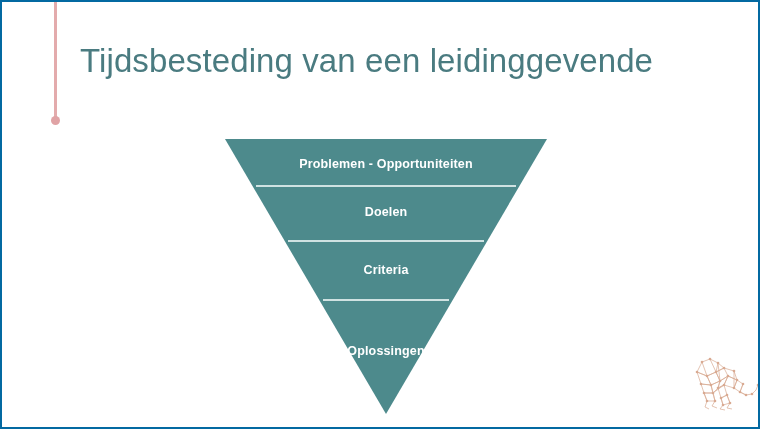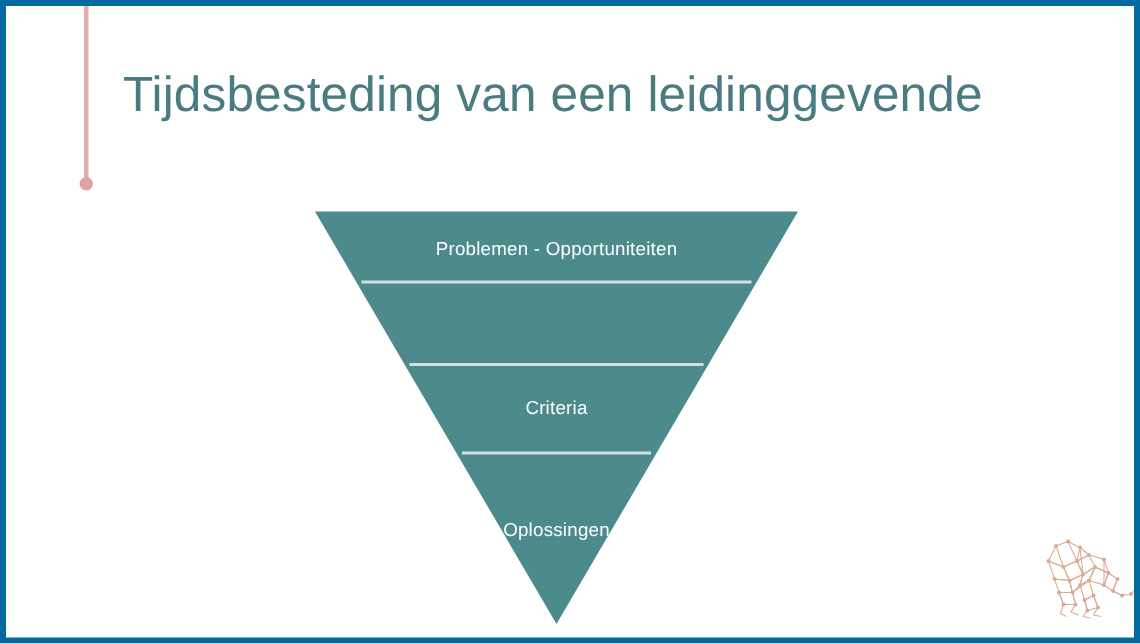--- a/index.html
+++ b/index.html
@@ -10,21 +10,21 @@
   body {
     font-family: "Liberation Sans", sans-serif;
   }
 
   #slide {
     position: relative;
     width: 760px;
     height: 429px;
     background: #ffffff;
     box-sizing: border-box;
-    border: 4px solid #0369a1;
+    border: 2px solid #0369a1;
     overflow: hidden;
   }
 
   
   #accent-line {
     position: absolute;
     left: 52px;
     top: 0px;
     width: 3px;
     height: 118px;
@@ -49,24 +49,25 @@
     line-height: 42px;
     color: #4a7b80;
     font-weight: 400;
     letter-spacing: 0.1px;
     white-space: nowrap;
   }
 
   
   #pyramid {
     position: absolute;
-    left: 196px;
+    left: 213px;
     top: 130px;
     width: 342px;
     height: 290px;
+    font-weight: bold;
   }
   #pyramid svg {
     display: block;
   }
   .level-label {
     position: absolute;
     width: 100%;
     text-align: center;
     color: #ffffff;
     font-size: 12.5px;
@@ -103,20 +104,21 @@
     <svg width="342" height="290" viewBox="0 0 342 290">
 
       <polygon points="10,7 332,7 171,282" fill="#4d8a8c"></polygon>
 
       <line x1="41" y1="54" x2="301" y2="54" stroke="#cfe2e2" stroke-width="2"></line>
       <line x1="73" y1="109" x2="269" y2="109" stroke="#cfe2e2" stroke-width="2"></line>
       <line x1="108" y1="168" x2="234" y2="168" stroke="#cfe2e2" stroke-width="2"></line>
     </svg>
 
     <div class="level-label" id="label-0">Problemen - Opportuniteiten</div>
+    <div class="level-label" id="label-1">Doelen</div>
     <div class="level-label" id="label-2">Criteria</div>
     <div class="level-label" id="label-3">Oplossingen</div>
   </div>
 
   <div id="leopard">
     <svg width="66" height="62" viewBox="0 0 66 62">
       <g stroke="#d9aa92" stroke-width="0.7" fill="none">
 
         <polyline points="3,18 8,8 16,5 24,9 22,18 13,22 3,18"></polyline>
         <polyline points="16,5 22,18 30,14 24,9"></polyline>

